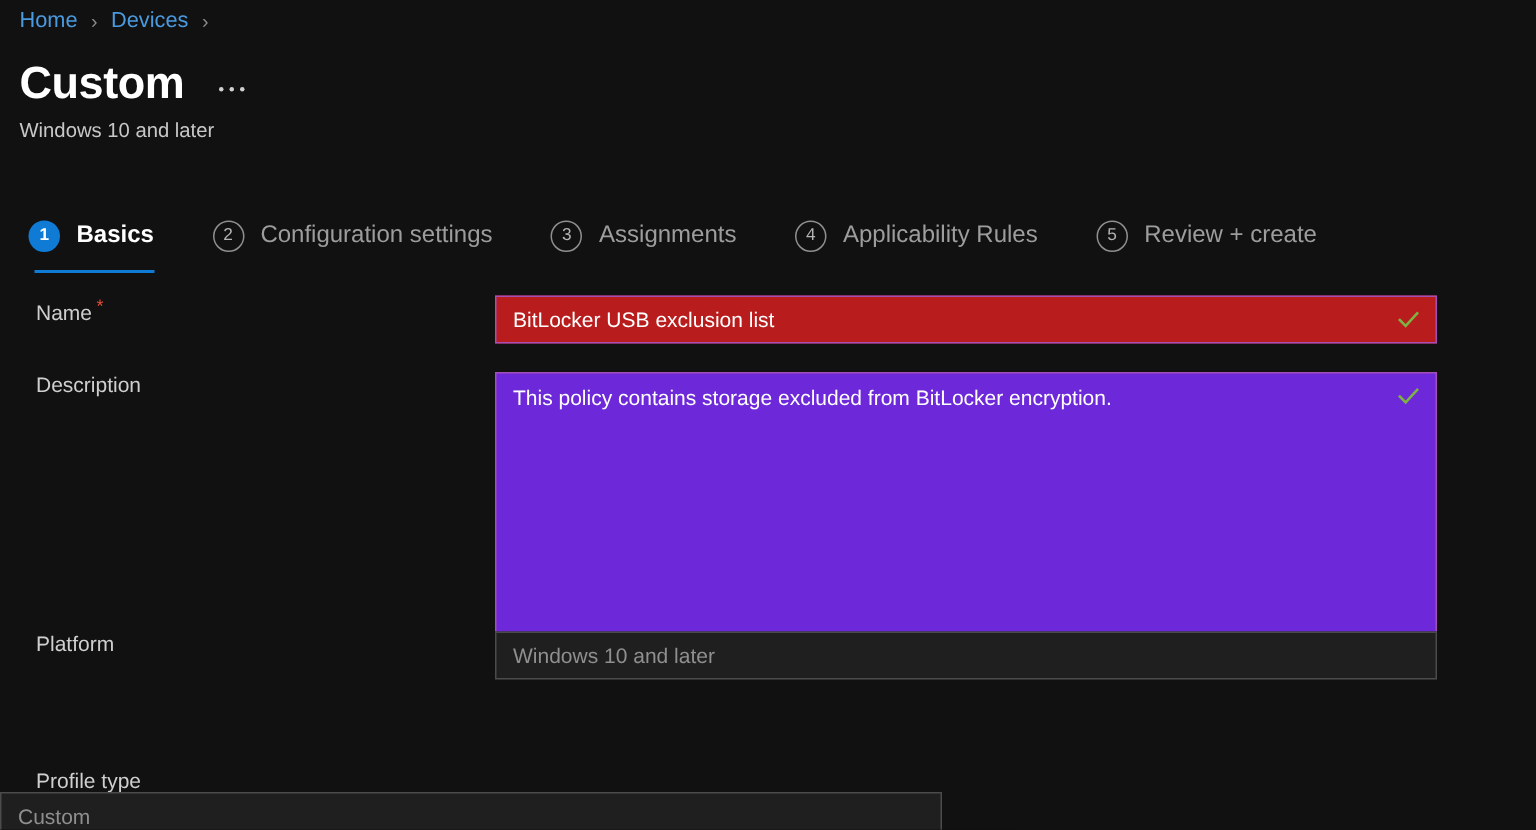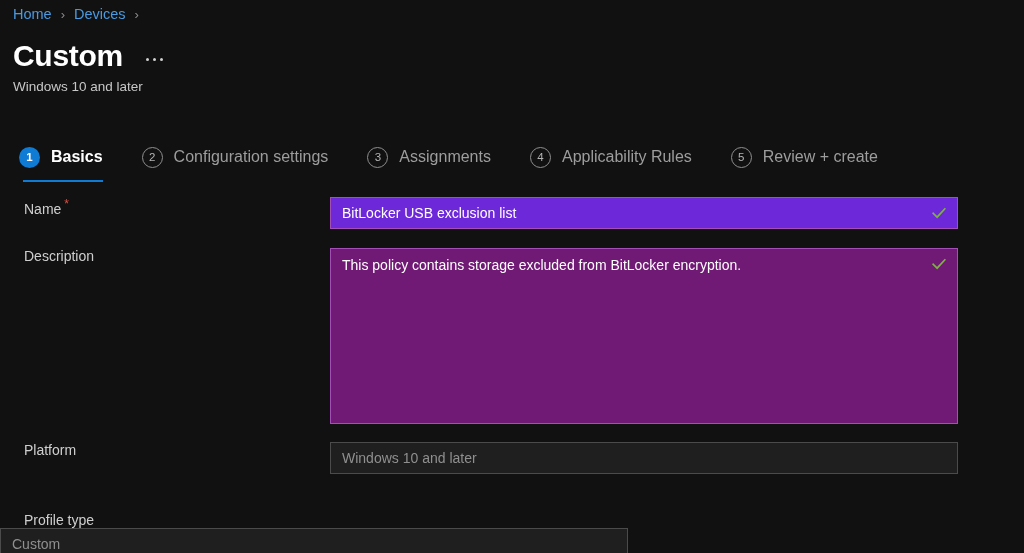--- a/index.html
+++ b/index.html
@@ -170,33 +170,33 @@
   }
 
   .field-wrap {
     position: relative;
     width: 628px;
   }
 
   .txt-input {
     width: 628px;
     height: 32px;
-    background: #6d28d9;
+    background: #b91c1c;
     border: 1px solid #a44fb8;
     color: #ffffff;
     font-family: "Liberation Sans", sans-serif;
     font-size: 14px;
     padding: 0 34px 0 11px;
     outline: none;
   }
 
   .txt-area {
     width: 628px;
     height: 176px;
-    background: #701a75;
+    background: #6d28d9;
     border: 1px solid #a44fb8;
     color: #ffffff;
     font-family: "Liberation Sans", sans-serif;
     font-size: 14px;
     padding: 7px 34px 7px 11px;
     outline: none;
     resize: none;
     line-height: 19px;
     overflow: hidden;
   }
@@ -298,21 +298,21 @@
     <div class="field-wrap">
       <textarea class="txt-area" style="">This policy contains storage excluded from BitLocker encryption.</textarea>
       <span class="valid-check">
         <svg width="16" height="16" viewBox="0 0 16 16">
           <path d="M2.2 8.3 L6.1 12.2 L13.8 3.9" stroke="#7cb342" stroke-width="1.7" fill="none" stroke-linecap="square"></path>
         </svg>
       </span>
     </div>
   </div>
 
-  <div class="form-row" style="top:442px;">
+  <div class="form-row" style="top:421px;">
     <div class="form-label">
       <span>Platform</span>
     </div>
     <div class="field-wrap">
       <input class="disabled-input" type="text" disabled="" value="Windows 10 and later" style="">
     </div>
   </div>
 
   <div class="form-row" style="top:512px;flex-direction:column;">
     <div class="form-label">

